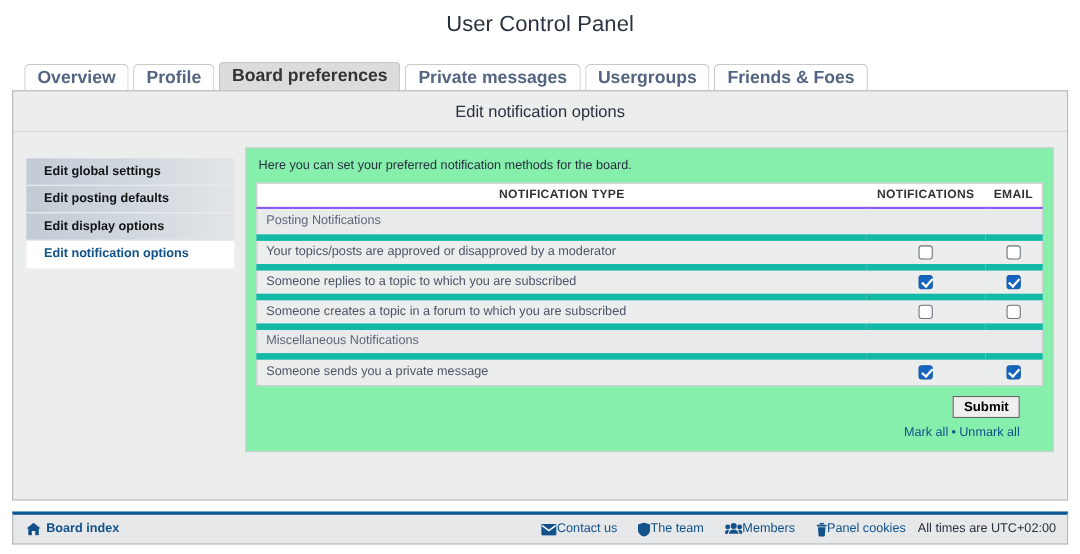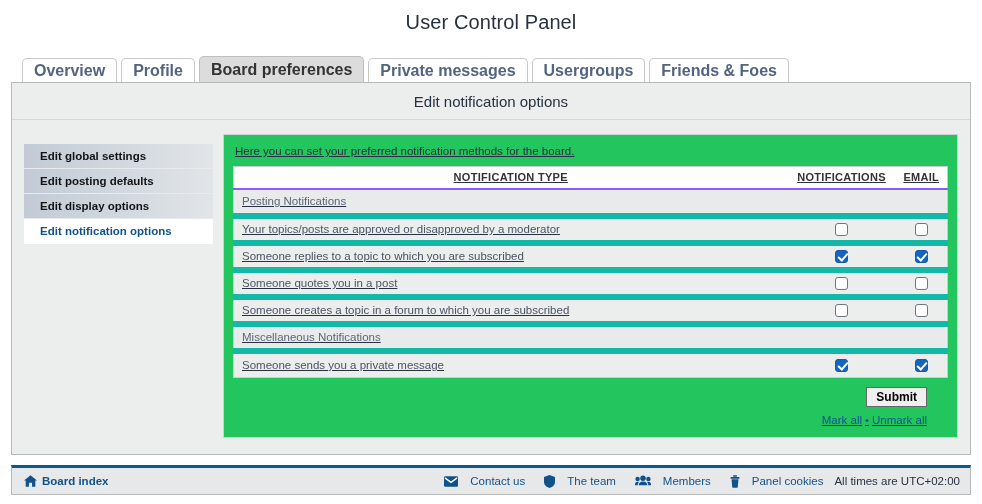--- a/index.html
+++ b/index.html
@@ -104,24 +104,23 @@
   .nav-item.active {
     background: #ffffff;
     color: #105289;
     border-bottom: none;
   }
 
   
   .content {
     flex: 1;
     margin-left: 10px;
-    background: #22c55e;
+    background: #86efac;
     border: 1px solid #cfd0d1;
     padding: 9px 9px 11px 9px;
-    text-decoration: underline;
   }
   .intro {
     font-size: 11.5px;
     color: #28313f;
     padding: 1px 2px 9px 2px;
   }
 
   
   table.opts {
     width: 100%;
@@ -243,21 +242,21 @@
     margin-left: auto;
     display: flex;
     align-items: center;
     gap: 11px;
     font-size: 11.5px;
     color: #105289;
   }
   .f-link {
     display: flex;
     align-items: center;
-    gap: 12px;
+    gap: 0;
     color: #105289;
     text-decoration: none;
     cursor: pointer;
     padding-left: 8px;
   }
   .f-text {
     color: #28313f;
     font-weight: normal;
   }
   .ico { display: inline-flex; align-items: center; }
@@ -307,25 +306,20 @@
             </tr>
             <tr>
               <td>Your topics/posts are approved or disapproved by a moderator</td>
               <td class="cell-check"><span class="cb"></span></td>
               <td class="cell-check"><span class="cb"></span></td>
             </tr>
             <tr>
               <td>Someone replies to a topic to which you are subscribed</td>
               <td class="cell-check"><span class="cb checked"></span></td>
               <td class="cell-check"><span class="cb checked"></span></td>
-            </tr>
-            <tr>
-              <td>Someone quotes you in a post</td>
-              <td class="cell-check"><span class="cb"></span></td>
-              <td class="cell-check"><span class="cb"></span></td>
             </tr>
             <tr>
               <td>Someone creates a topic in a forum to which you are subscribed</td>
               <td class="cell-check"><span class="cb"></span></td>
               <td class="cell-check"><span class="cb"></span></td>
             </tr>
             <tr class="group">
               <td colspan="3">Miscellaneous Notifications</td>
             </tr>
             <tr>

